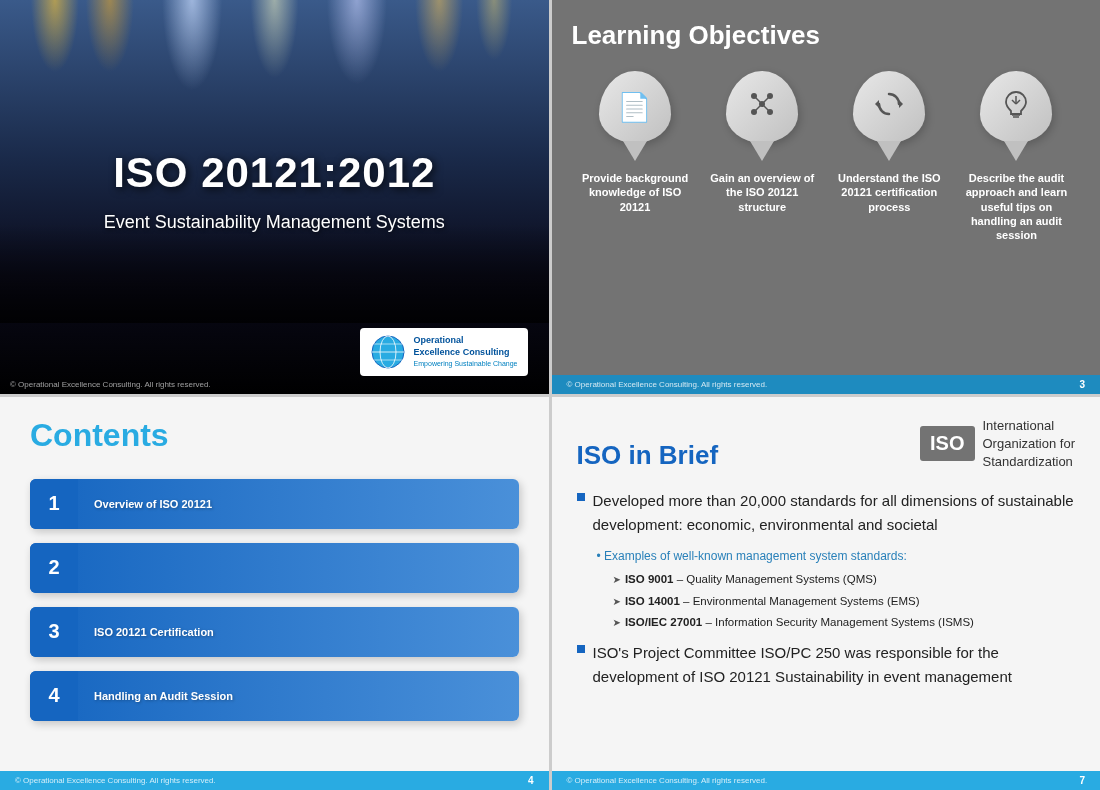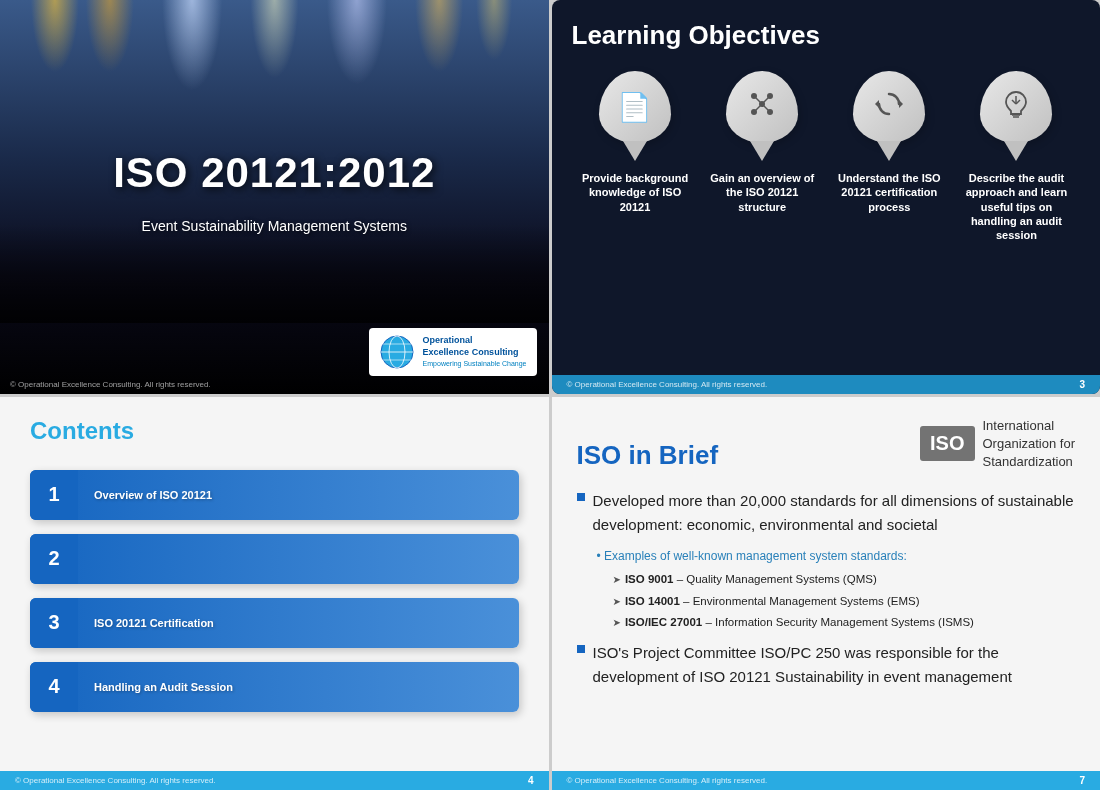--- a/index.html
+++ b/index.html
@@ -55,30 +55,30 @@
     }
     .slide1-main-title {
       font-size: 42px;
       font-weight: 900;
       color: #fff;
       text-shadow: 2px 2px 8px rgba(0,0,0,0.8);
       letter-spacing: 1px;
       line-height: 1.1;
     }
     .slide1-subtitle {
-      font-size: 14px;
+      font-size: 18px;
       font-weight: 400;
       color: #fff;
       text-shadow: 1px 1px 4px rgba(0,0,0,0.8);
-      margin-top: 22px;
+      margin-top: 16px;
     }
     .slide1-logo {
       position: absolute;
       bottom: 18px;
-      right: 12px;
+      right: 21px;
       background: white;
       border-radius: 4px;
       padding: 6px 10px;
       display: flex;
       align-items: center;
       gap: 8px;
     }
     .logo-globe {
       width: 36px;
       height: 36px;
@@ -94,23 +94,22 @@
       bottom: 5px;
       left: 10px;
       font-size: 8px;
       color: rgba(255,255,255,0.6);
     }
 
     
     .slide2 {
       position: relative;
       overflow: hidden;
-      background: #0f172a;
+      background: #737373;
       padding: 20px;
-      border-radius: 8px;
     }
     .slide2-title {
       font-size: 26px;
       font-weight: 900;
       color: #fff;
       margin-bottom: 20px;
     }
     .slide2-icons-row {
       display: flex;
       justify-content: space-around;
@@ -181,21 +180,21 @@
     }
 
     
     .slide3 {
       position: relative;
       overflow: hidden;
       background: #f5f5f5;
       padding: 20px 30px;
     }
     .slide3-title {
-      font-size: 24px;
+      font-size: 32px;
       font-weight: 900;
       color: #29abe2;
       margin-bottom: 25px;
     }
     .contents-list {
       display: flex;
       flex-direction: column;
       gap: 14px;
     }
     .content-item {

